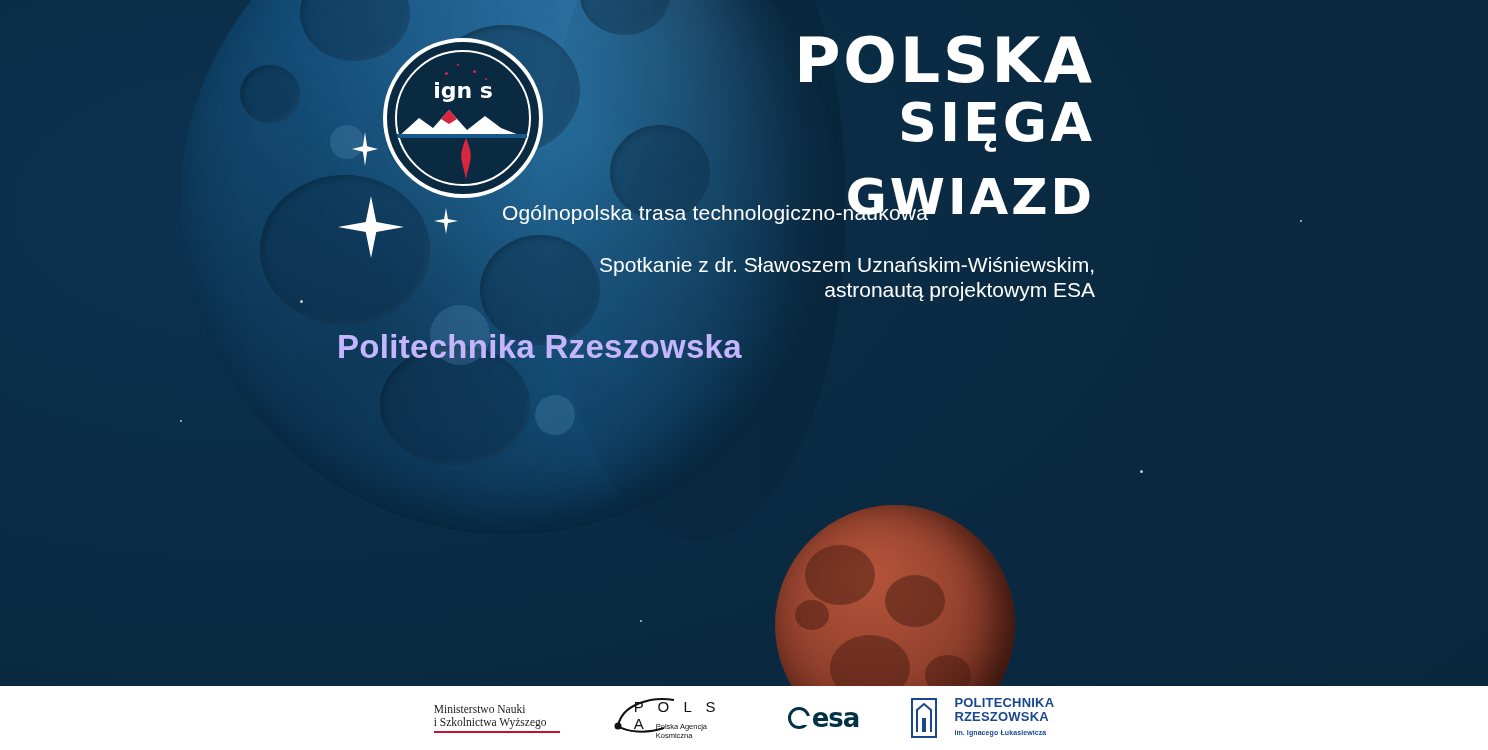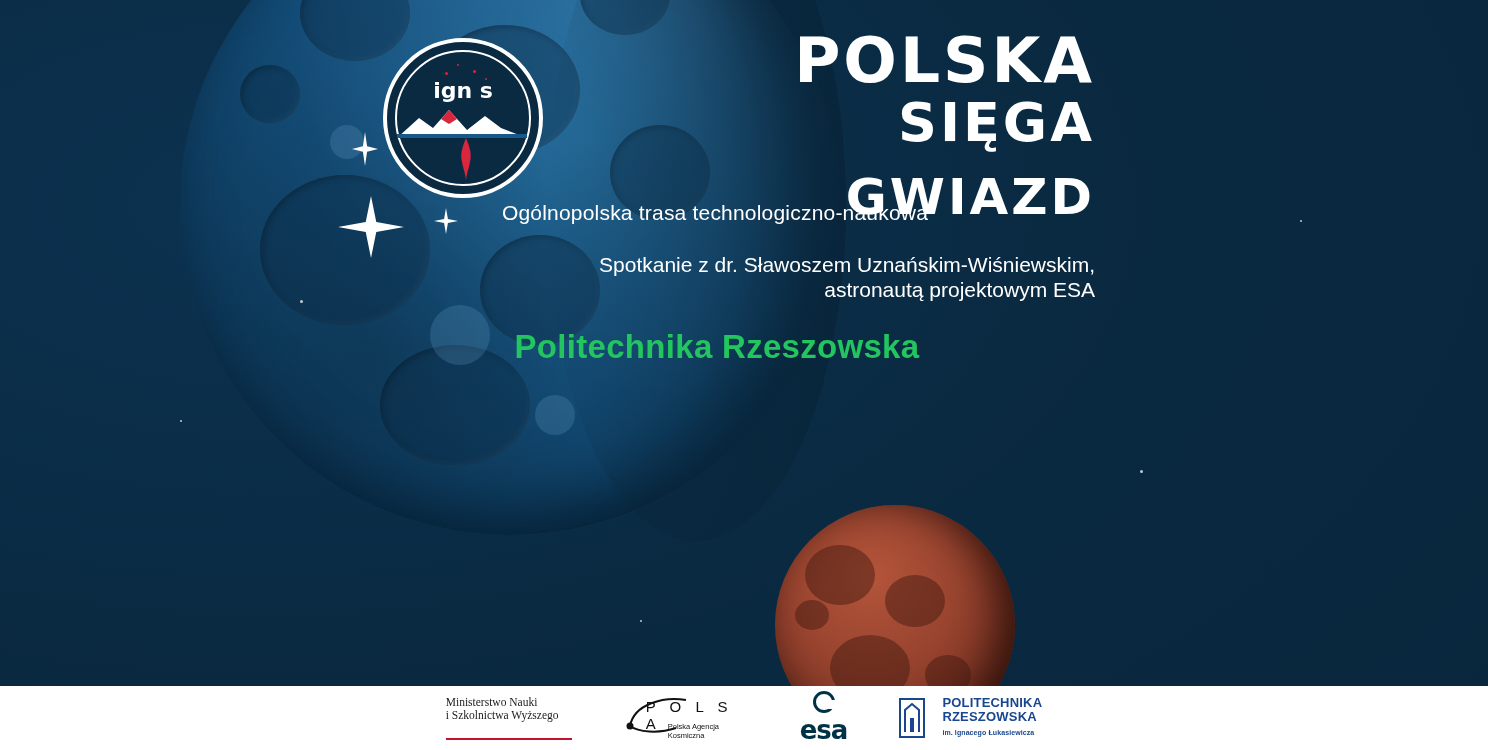--- a/index.html
+++ b/index.html
@@ -180,22 +180,22 @@
     color: #ffffff;
     font-size: 21px;
     line-height: 25px;
     font-weight: 400;
   }
   .venue {
     position: absolute;
     right: 391px;
     top: 328px;
     width: 760px;
-    text-align: center;
-    color: #22c55e;
+    text-align: left;
+    color: #c4b5fd;
     font-size: 33px;
     font-weight: 700;
     letter-spacing: 0.3px;
   }
   
   .footer {
     position: absolute;
     left: 0;
     top: 686px;
     width: 1488px;
@@ -221,21 +221,21 @@
     padding-bottom: 6px;
     border-bottom: 2px solid #c8102e;
     width: 112px;
   }
   .mnisw {
     font-family: "Liberation Serif", serif;
     font-size: 11.5px;
     color: #1b1b1b;
     line-height: 13px;
     text-align: left;
-    padding-bottom: 16px;
+    padding-bottom: 2px;
     border-bottom: 2px solid #c8102e;
     width: 126px;
   }
   .polsa {
     position: relative;
     width: 124px;
     height: 44px;
     text-decoration: underline;
   }
   .polsa .word {
@@ -254,21 +254,20 @@
     left: 44px;
     font-family: "Liberation Sans", sans-serif;
     font-size: 7.5px;
     color: #111111;
     line-height: 9px;
   }
   .esa {
     display: flex;
     align-items: center;
     gap: 2px;
-    flex-direction: column;
   }
   .esa .emark {
     width: 22px; height: 22px;
     border-radius: 50%;
     border: 3px solid #003247;
     box-sizing: border-box;
     position: relative;
   }
   .esa .emark:after {
     content: "";

